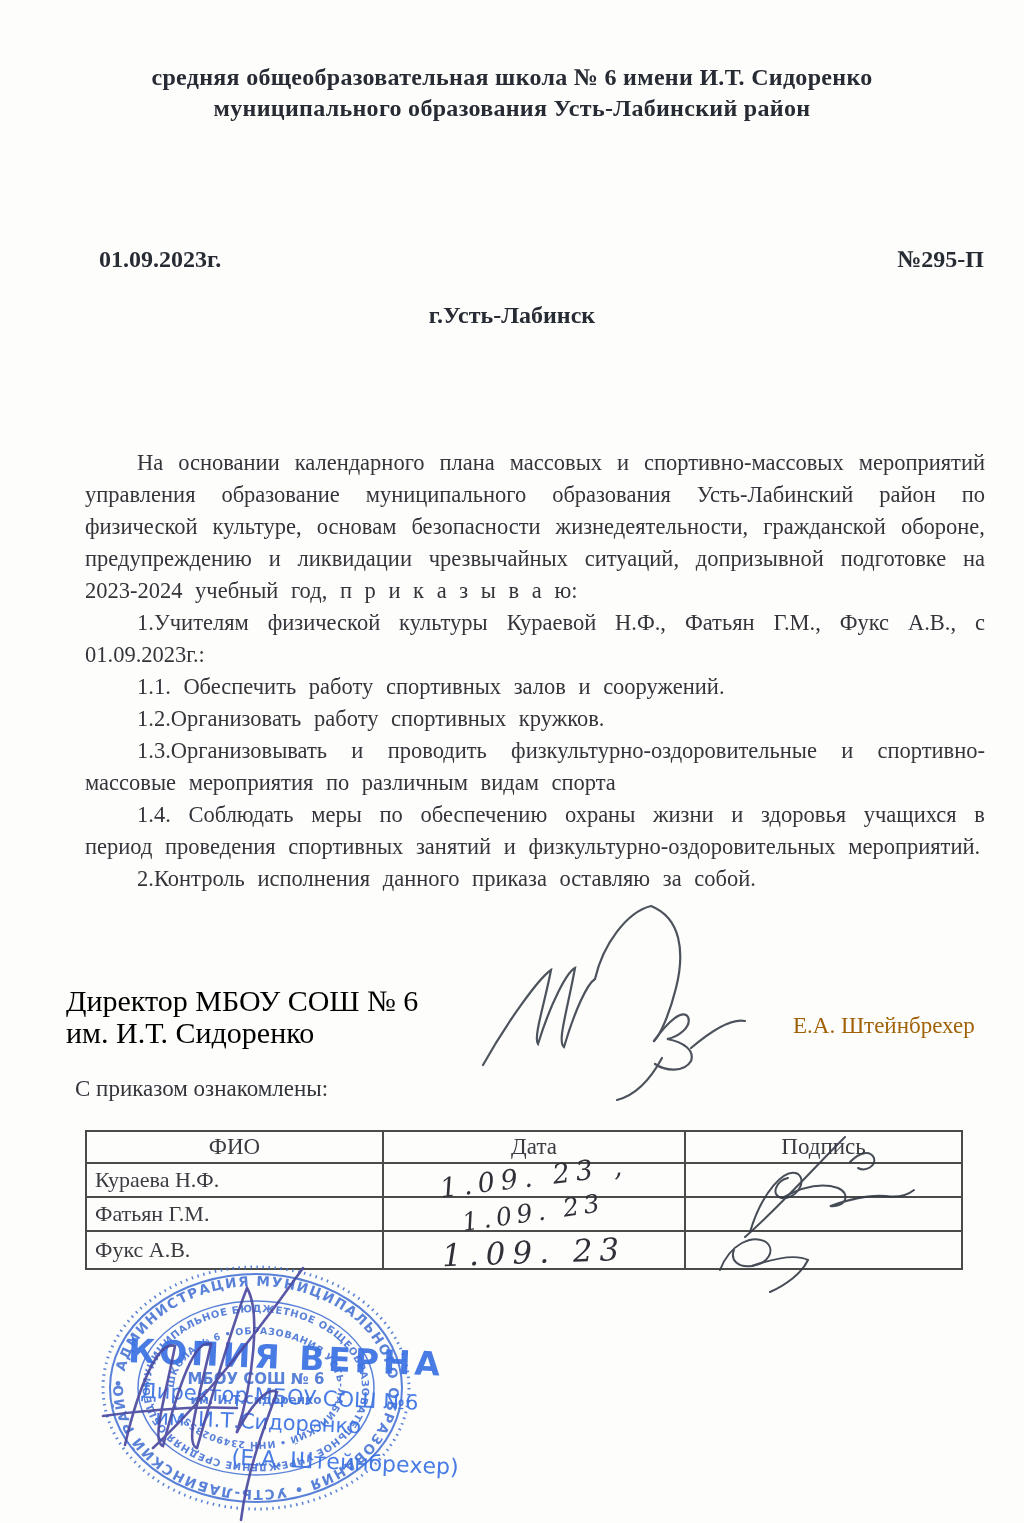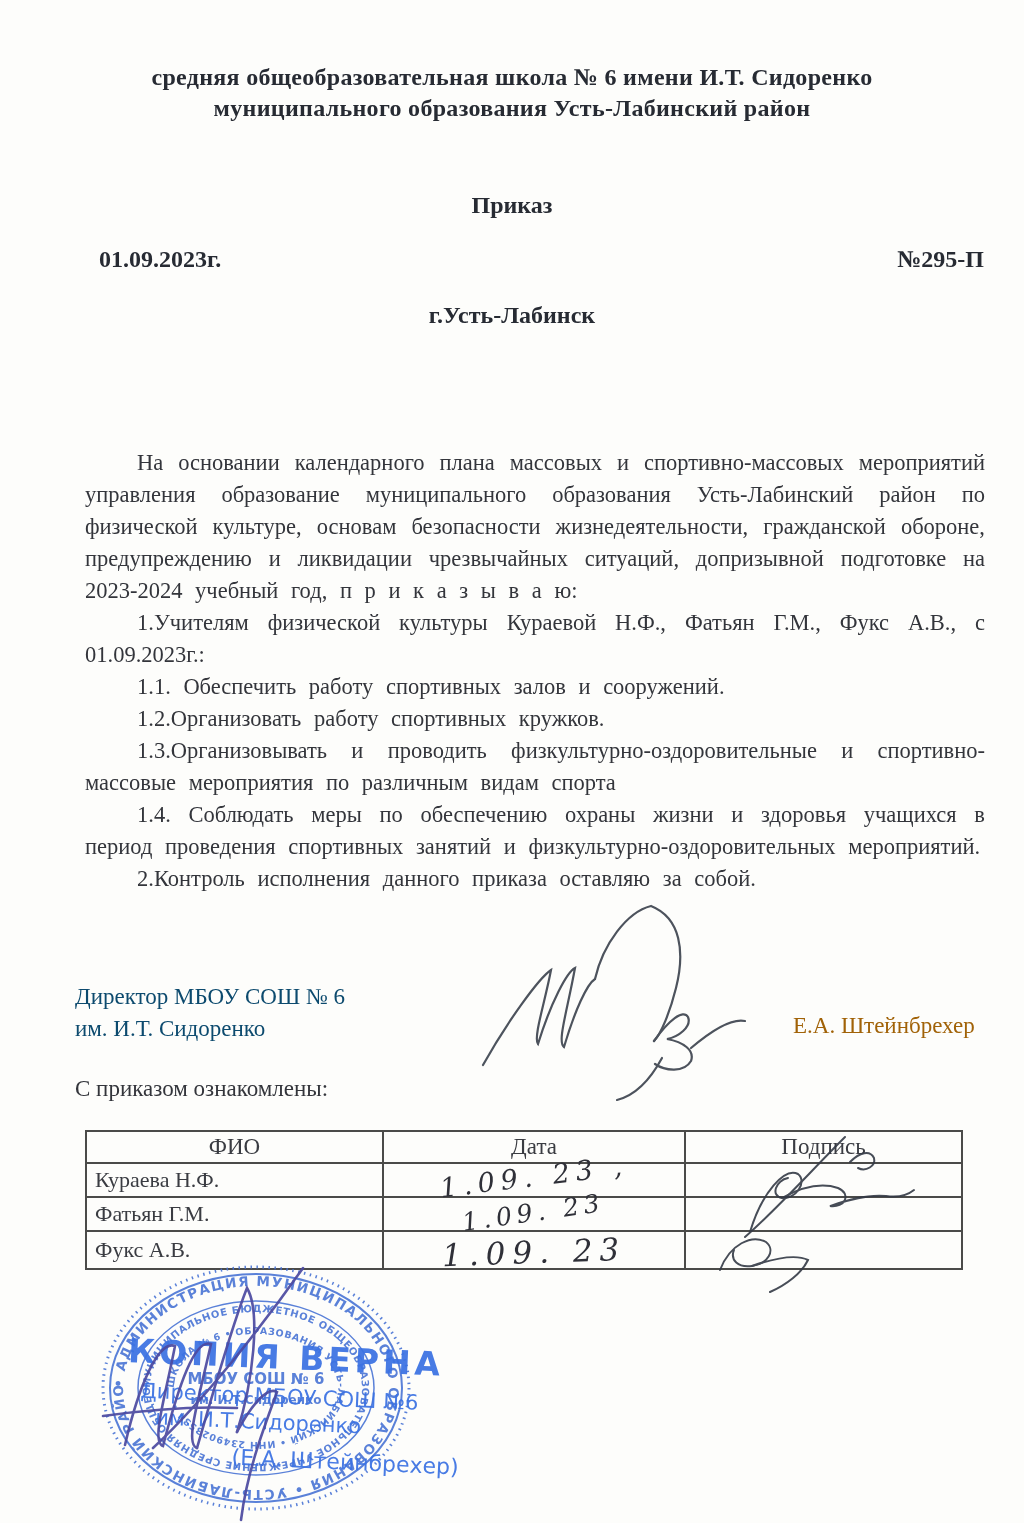--- a/index.html
+++ b/index.html
@@ -17,21 +17,21 @@
   .date-row{top:246px;left:0;width:100%;font-size:24px;font-weight:bold;color:#272b33;}
   .doc-date{position:absolute;left:99px;top:0;}
   .doc-number{position:absolute;right:40px;top:0;}
   .city{top:302px;font-size:24px;font-weight:bold;color:#272b33;}
   .subject{top:365px;font-size:23px;line-height:31px;font-weight:bold;color:#272b33;}
 
   .order-body{top:447px;left:85px;width:900px;font-size:22.5px;line-height:32px;
     text-align:justify;color:#33353b;word-spacing:7px;}
   .order-body p{margin:0;text-indent:52px;}
 
-  .director-line{left:75px;font-size:23px;color:#0c4a6e;}
+  .director-line{left:66px;font-size:30px;color:#000000;}
   .director-name{left:793px;top:1013px;font-size:23px;color:#a16207;}
   .ack{left:75px;top:1076px;font-size:23px;color:#33353b;}
 
   .ack-table{left:85px;top:1130px;width:876px;border-collapse:collapse;table-layout:fixed;
     font-size:22px;color:#3a3c42;}
   .ack-table th,.ack-table td{border:2px solid #4b4b49;padding:0 8px;font-weight:normal;overflow:visible;}
   .ack-table th{height:30px;text-align:center;font-size:23px;}
   .ack-table td{height:32px;text-align:left;}
   .ack-table col.c1{width:297px;} .ack-table col.c2{width:302px;} .ack-table col.c3{width:277px;}
   .date-cell{text-align:center !important;}
@@ -52,21 +52,20 @@
 </head>
 <body>
 
 <div class="page">
 
   <div class="abs center letterhead">
     <div>средняя общеобразовательная школа № 6 имени И.Т. Сидоренко</div>
     <div>муниципального образования Усть-Лабинский район</div>
   </div>
 
-  <div class="abs center doc-type">Приказ</div>
 
   <div class="abs date-row">
     <span class="doc-date">01.09.2023г.</span>
     <span class="doc-number">№295-П</span>
   </div>
 
   <div class="abs center city">г.Усть-Лабинск</div>
 
 
   <div class="abs order-body">

